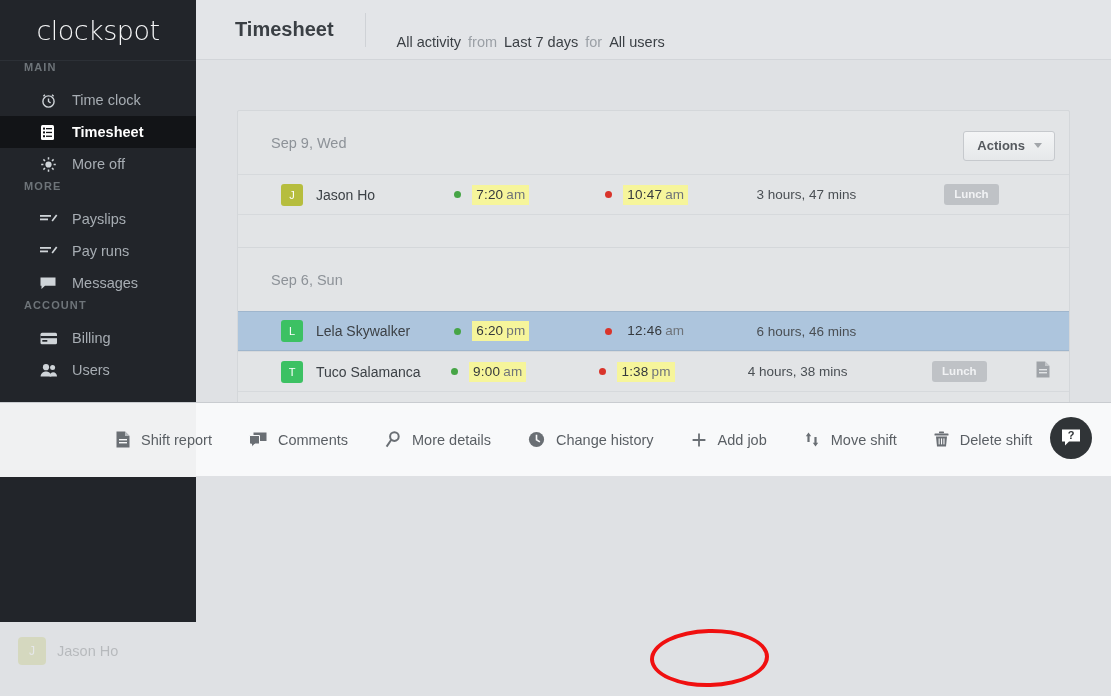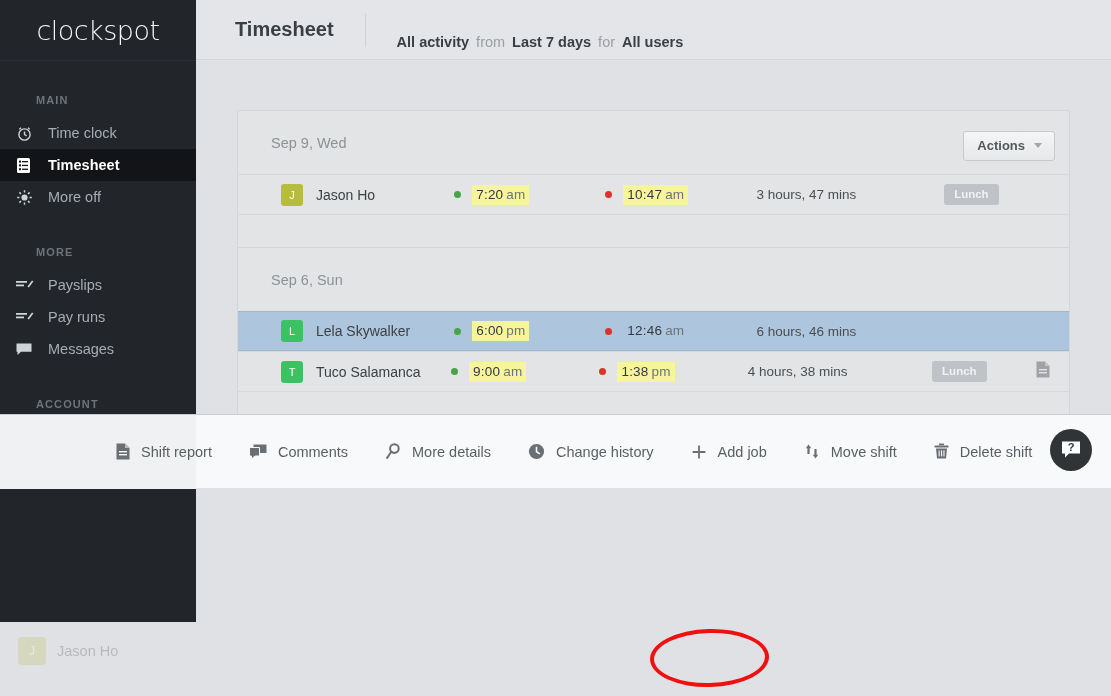--- a/index.html
+++ b/index.html
@@ -19,25 +19,25 @@
   .brand {
     height: 61px; display: flex; align-items: center; justify-content: center;
     border-bottom: 1px solid #2c3036;
   }
   .brand-text {
     color: #f4f5f6; font-size: 27px; font-weight: 300; letter-spacing: -0.5px;
     font-family: "DejaVu Sans", sans-serif;
   }
   .nav-section-label {
     color: #6e7479; font-size: 11px; font-weight: bold; letter-spacing: 1.1px;
-    padding: 0 0 0 36px; margin-top: 33px; margin-bottom: 11px;
+    padding: 0 0 0 24px; margin-bottom: 11px;
   }
   .nav-item {
     display: flex; align-items: center; height: 32px;
-    padding-left: 16px; color: #a7adb3; font-size: 14.5px; cursor: pointer;
+    padding-left: 40px; color: #a7adb3; font-size: 14.5px; cursor: pointer;
   }
   .nav-item.active { background: #121417; color: #ffffff; font-weight: bold; }
   .nav-icon {
     width: 22px; height: 18px; margin-right: 10px; flex: none;
     display: inline-flex; align-items: center; justify-content: flex-start;
     color: #cfd4d8;
   }
   .nav-item.active .nav-icon { color: #ffffff; }
   .nav-icon svg { display: block; }
 
@@ -58,21 +58,21 @@
   .header {
     position: absolute; left: 196px; top: 0; right: 0; height: 60px;
     background: #e3e5e8; border-bottom: 1px solid #d2d5d9;
     display: flex; align-items: center; padding-left: 39px;
   }
   .page-title { font-size: 20px; color: #3a3f44; font-weight: bold; }
   .hdr-sep {
     width: 1px; height: 34px; background: #cfd2d6; margin: 0 31px;
   }
   .filterbar { display: flex; align-items: baseline; font-size: 14.5px; }
-  .f-strong { color: #3a3f44; font-weight: bold; cursor: pointer; margin-top: 24px; }
+  .f-strong { color: #3a3f44; font-weight: normal; cursor: pointer; margin-top: 24px; }
   .f-weak { color: #9ba0a6; margin: 0 7px; }
 
   
   .main {
     position: absolute; left: 196px; top: 60px; right: 0; bottom: 74px;
     background: #dfe1e4; overflow: hidden;
   }
   .card {
     margin: 50px 41px 0 41px;
     background: #e2e4e6;
@@ -130,21 +130,21 @@
   .c-tag { width: 110px; }
   .pill {
     display: inline-block; background: #bfc2c6; color: #f1f2f4;
     font-size: 11.5px; font-weight: bold; border-radius: 3px;
     padding: 4px 10px 5px 10px;
   }
   .c-note { flex: 1; display: flex; justify-content: flex-end; padding-right: 19px; }
 
   
   .toolbar {
-    position: absolute; left: 0; bottom: 4px; width: 1111px; height: 74px;
+    position: absolute; left: 0; bottom: 16px; width: 1111px; height: 74px;
     background: #f8f9fa; border-top: 1px solid #c9ccd0;
     display: flex; align-items: center;
   }
   .toolbar-left-pad { width: 196px; height: 74px; background: #f0f1f2; flex: none; }
   .tb-items { display: flex; align-items: center; }
   .tb-item {
     display: flex; align-items: center; gap: 11px;
     font-size: 14.5px; color: #5a5f64; cursor: pointer;
     padding: 0 0 0 0; margin-right: 37px;
   }
@@ -317,21 +317,21 @@
           <span class="day-label">Sep 6, Sun</span>
         </div>
 
         <div class="row selected">
           <div class="c-user">
             <span class="avatar" style="background:#3cc163">L</span>
             <span class="uname">Lela Skywalker</span>
           </div>
           <div class="c-time">
             <span class="dot in"></span>
-            <span class="tchip hl"><span>6:00</span><span class="mer">pm</span></span>
+            <span class="tchip hl"><span>6:20</span><span class="mer">pm</span></span>
           </div>
           <div class="c-time">
             <span class="dot out"></span>
             <span class="tchip"><span>12:46</span><span class="mer">am</span></span>
           </div>
           <div class="c-dur">6 hours, 46 mins</div>
           <div class="c-tag"></div>
           <div class="c-note"></div>
         </div>
 

